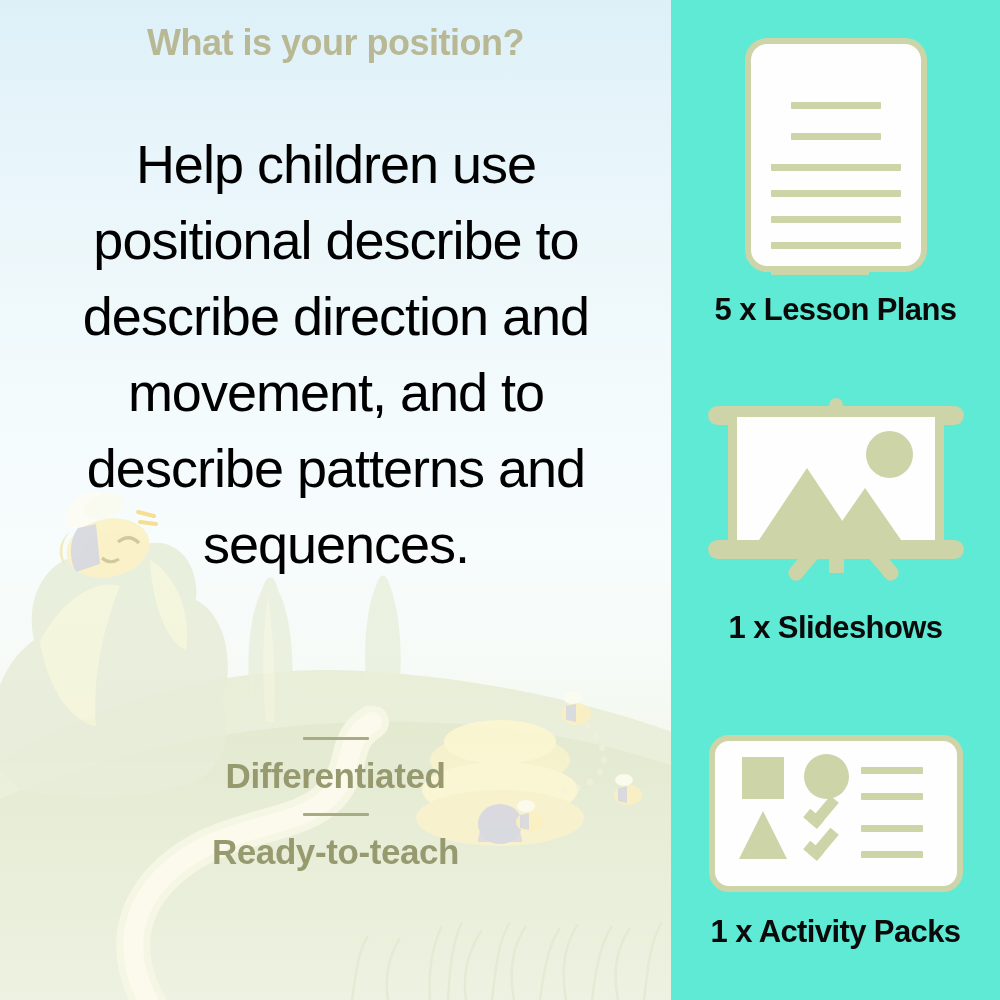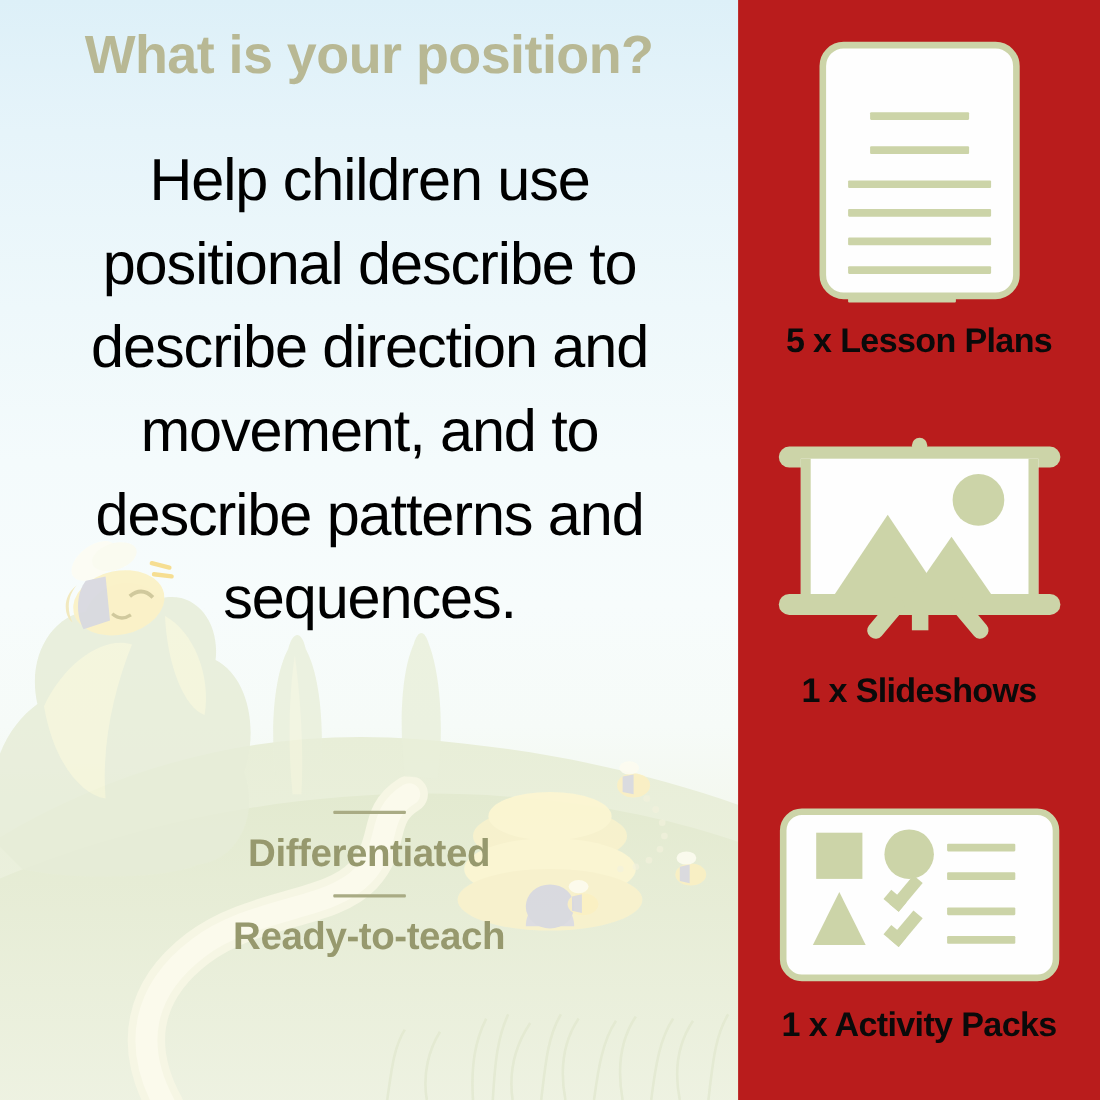--- a/index.html
+++ b/index.html
@@ -36,21 +36,21 @@
   
   #landscape {
     position: absolute; inset: 0;
     opacity: 1;
   }
   .caption-title {
     position: absolute;
     left: 0; top: 22px;
     width: 671px;
     text-align: center;
-    font-size: 49px;
+    font-size: 36px;
     font-weight: bold;
     letter-spacing: -0.5px;
     color: #b8b894;
   }
   .body-copy {
     position: absolute;
     left: 36px; top: 126px;
     width: 600px;
     text-align: center;
     font-size: 54px;
@@ -77,21 +77,21 @@
     background: #a9ab84;
     margin: 15px auto 14px auto;
     border-radius: 1px;
   }
 
   
   #right-panel {
     position: absolute;
     left: 671px; top: 0;
     width: 329px; height: 1000px;
-    background: #b91c1c;
+    background: #5eead4;
   }
   .product {
     position: absolute;
     left: 0;
     width: 329px;
     text-align: center;
   }
   .product-label {
     font-size: 31px;
     font-weight: bold;

